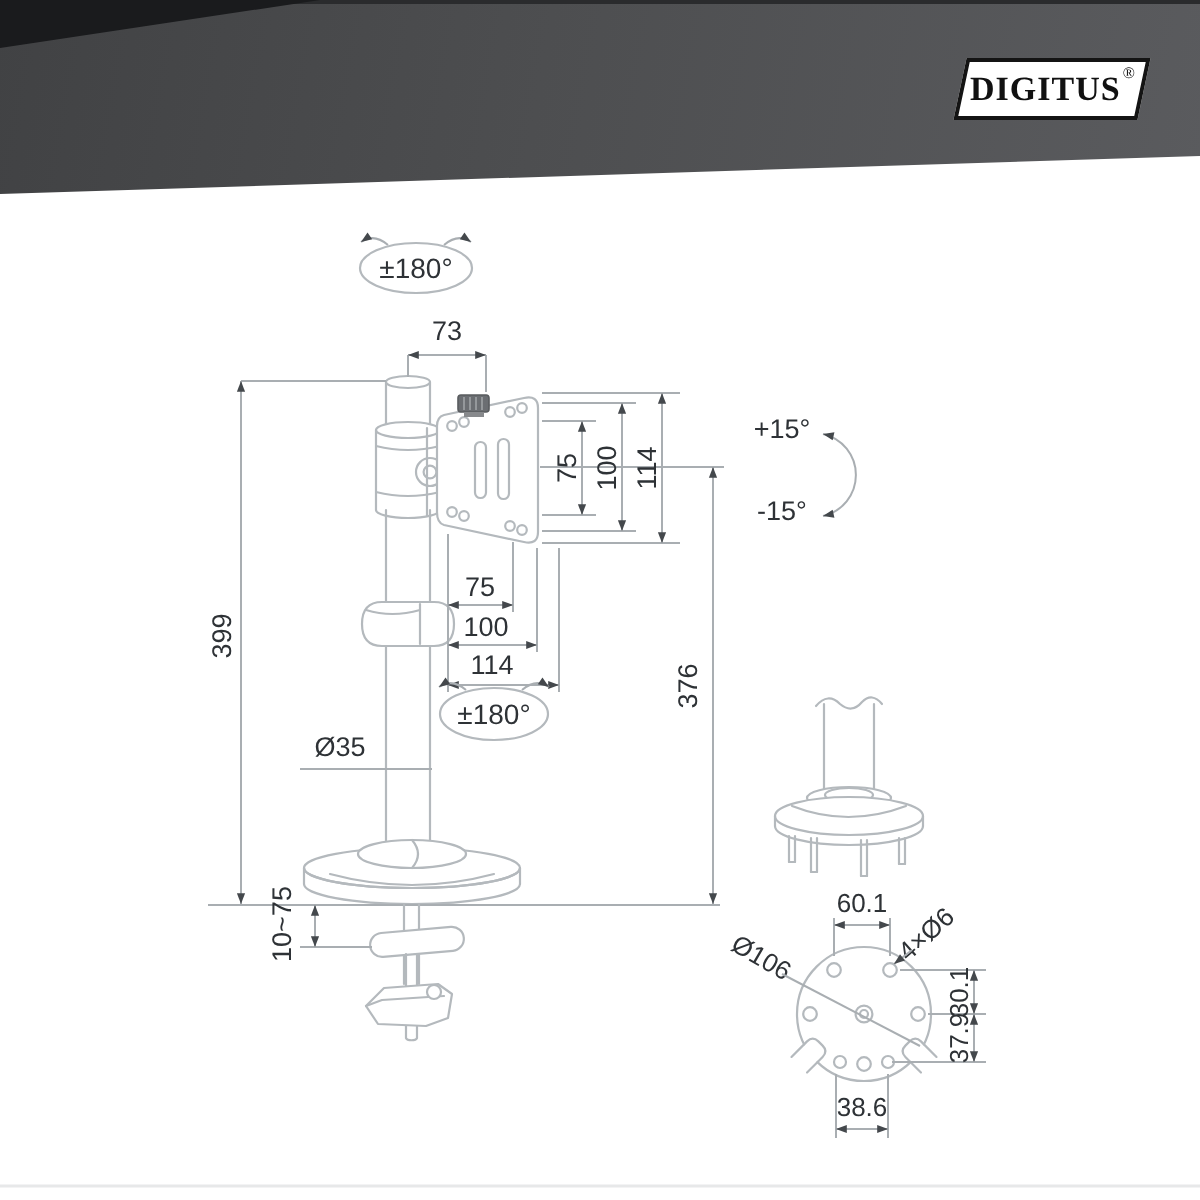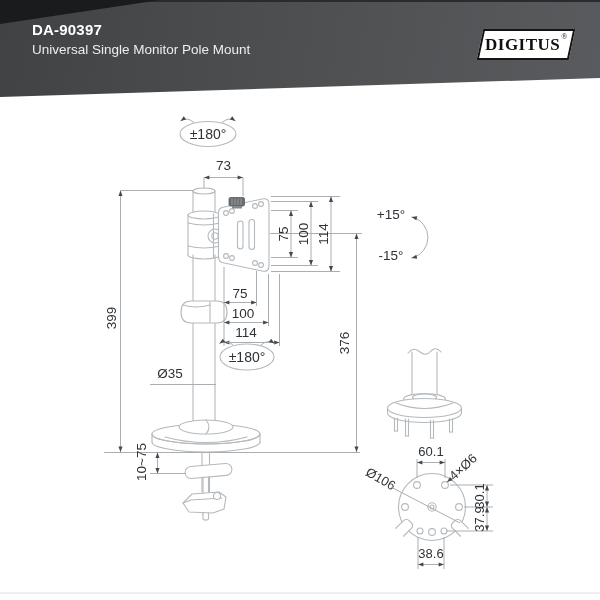--- a/index.html
+++ b/index.html
@@ -34,24 +34,20 @@
   .ridge{stroke:#9a9da0;stroke-width:.9;}
 </style>
 </head>
 <body>
 
 <div class="stage">
 
   <div class="banner">
     <div class="banner-topline"></div>
     <div class="banner-wedge"></div>
-    <div class="banner-text">
-      <div class="banner-code">DA-90397</div>
-      <div class="banner-name">Universal Single Monitor Pole Mount</div>
-    </div>
     <div class="logo">
       <div class="logo-inner">
         <span class="logo-brand">DIGITUS</span>
         <span class="logo-reg">®</span>
       </div>
     </div>
   </div>
 
   <svg class="drawing" width="600" height="600" viewBox="0 0 600 600">
     <defs>

